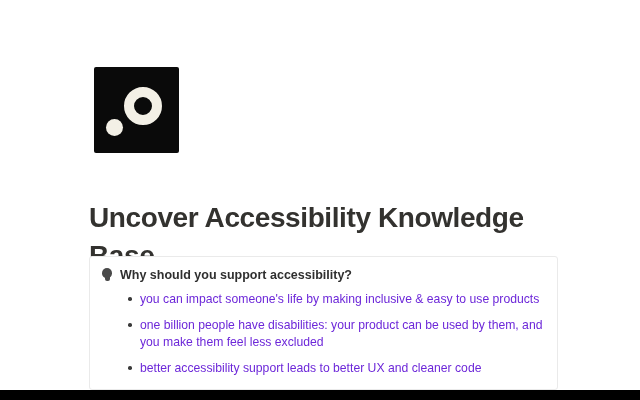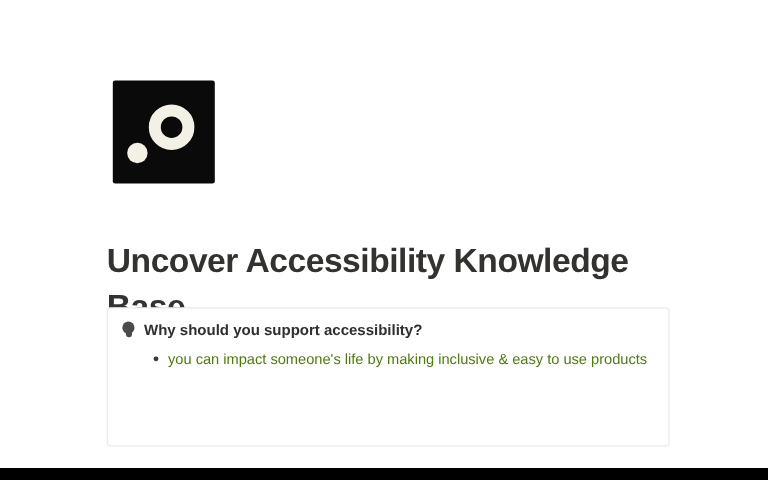--- a/index.html
+++ b/index.html
@@ -136,21 +136,21 @@
     margin: 7px 0 0 0;
     padding: 0;
     list-style: none;
   }
   .bullets li {
     position: relative;
     padding-left: 40px;
     margin-bottom: 9px;
     font-size: 12.2px;
     line-height: 17px;
-    color: #4d7c0f;
+    color: #6d28d9;
   }
   .bullets li:last-child {
     margin-bottom: 0;
   }
   .bullets li::before {
     content: "";
     position: absolute;
     left: 28px;
     top: 6px;
     width: 3.5px;
@@ -209,20 +209,22 @@
       <div class="callout-head">
         <span class="bulb-icon">
           <span class="bulb-top"></span>
           <span class="bulb-neck"></span>
         </span>
         <span class="callout-title">Why should you support accessibility?</span>
       </div>
 
       <ul class="bullets">
         <li>you can impact someone's life by making inclusive &amp; easy to use products</li>
+        <li>one billion people have disabilities: your product can be used by them, and you make them feel less excluded</li>
+        <li>better accessibility support leads to better UX and cleaner code</li>
       </ul>
 
     </div>
 
   </div>
 
 
   <div class="bottom-bar"></div>
 
 </div>

